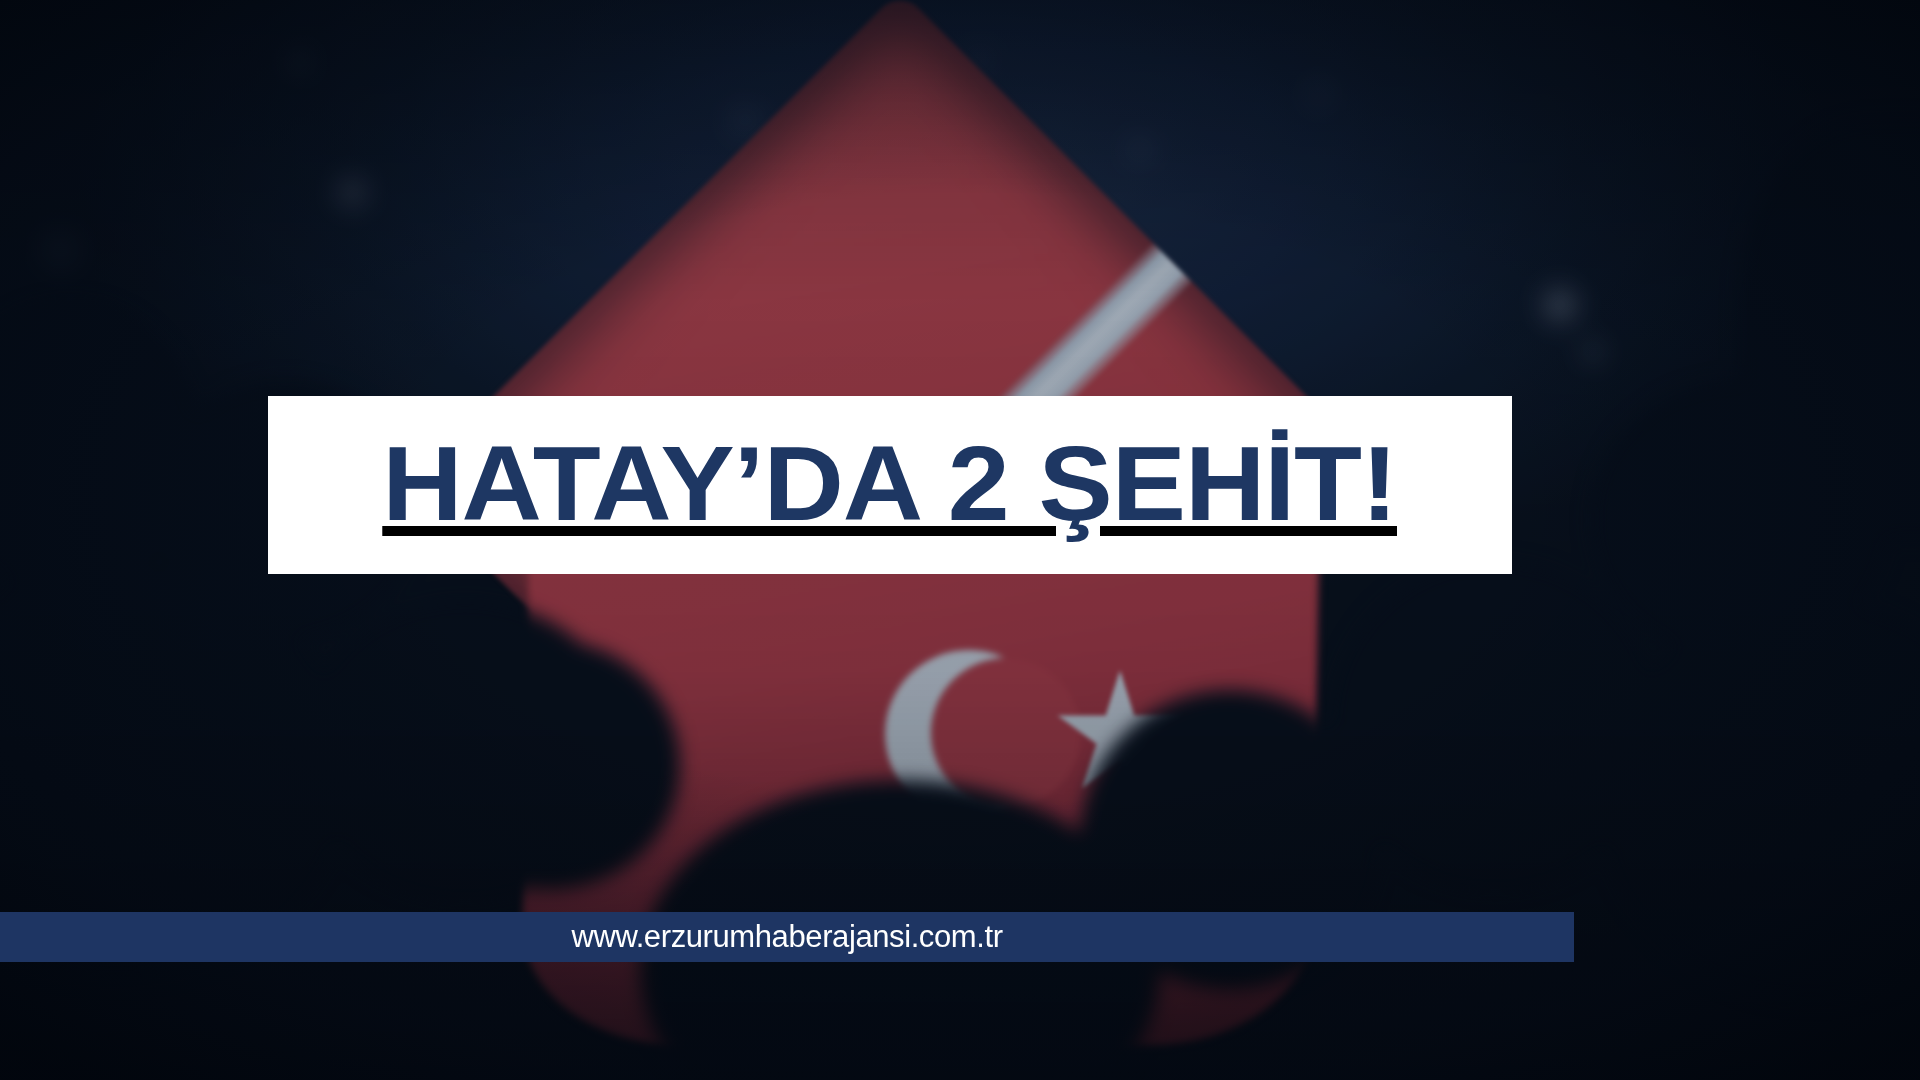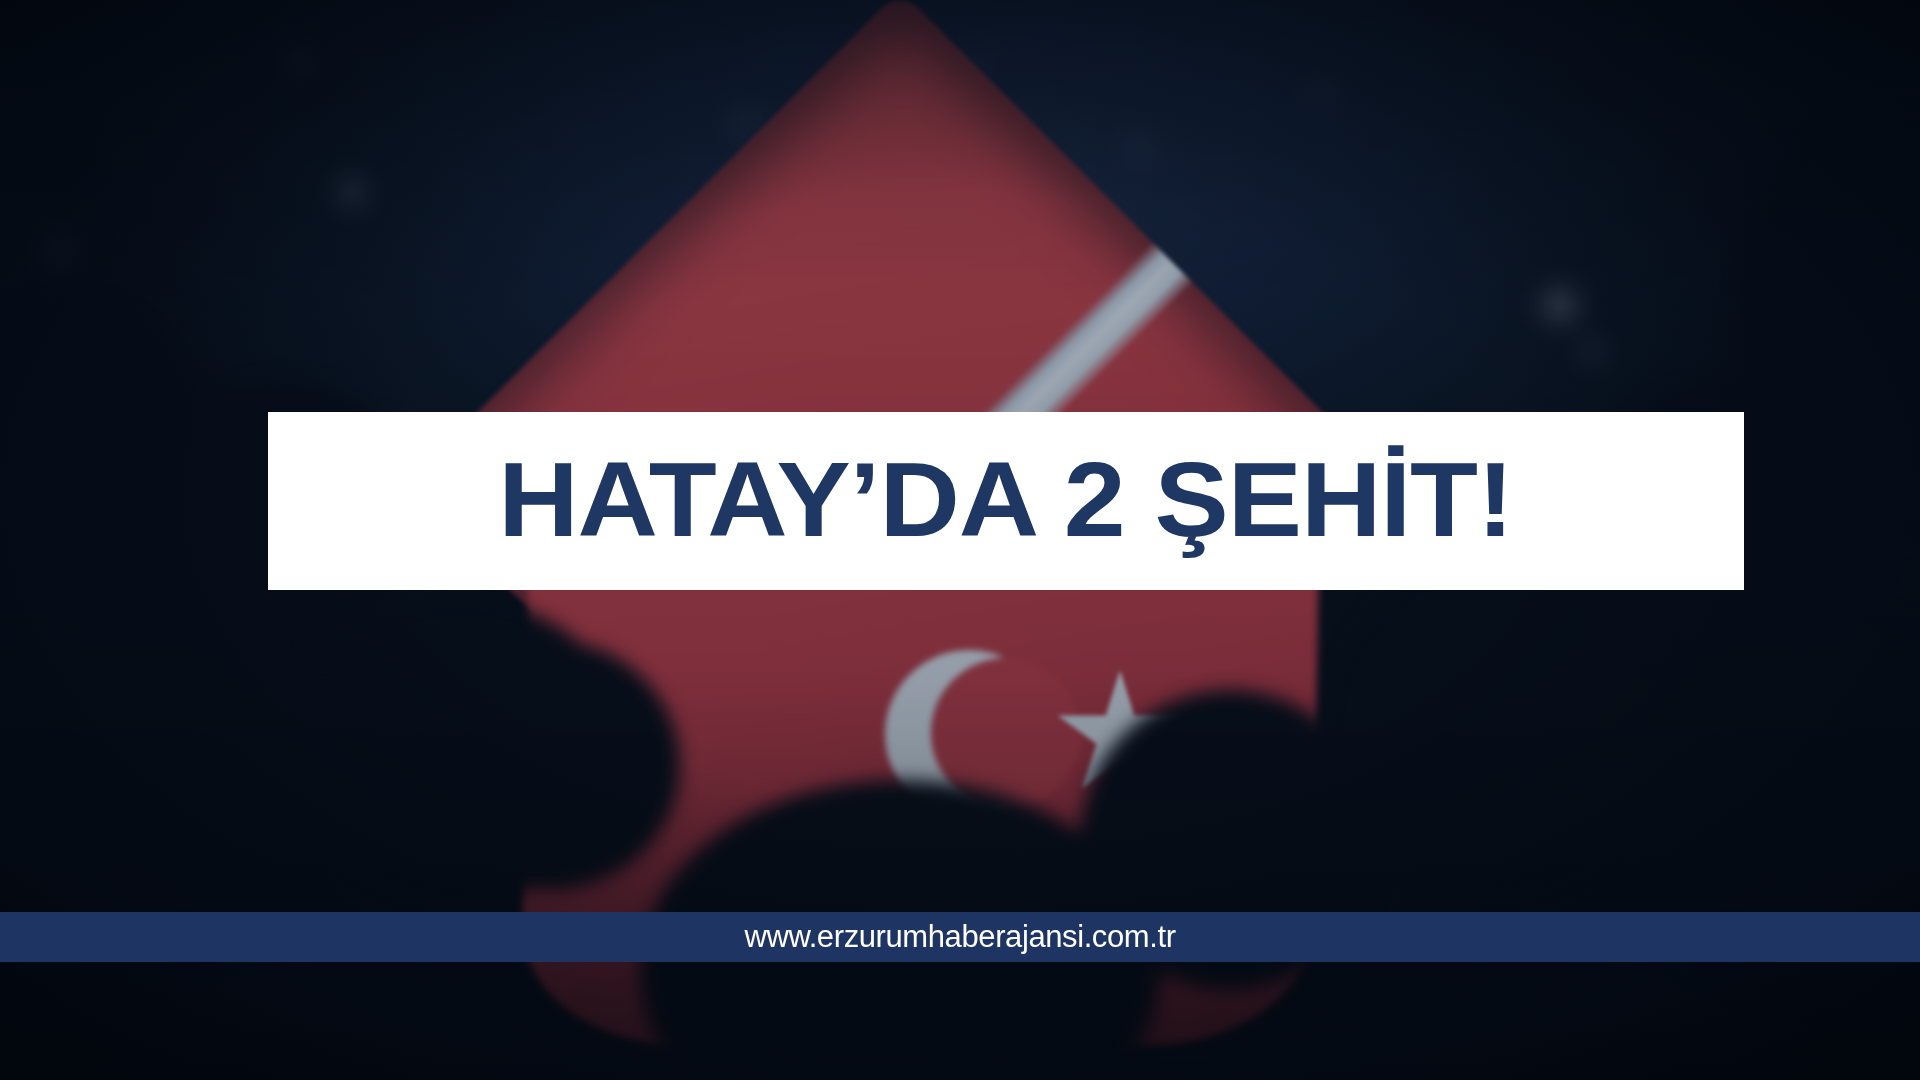--- a/index.html
+++ b/index.html
@@ -177,47 +177,48 @@
   .vignette {
     position: absolute;
     inset: 0;
     background: radial-gradient(ellipse 72% 70% at 50% 46%, rgba(0,0,0,0) 40%, rgba(2,7,16,.55) 80%, rgba(1,5,12,.85) 100%);
   }
 
   
   .headline-banner {
     position: absolute;
     left: 268px;
-    top: 412px;
-    width: 1476px;
+    top: 396px;
+    width: 1244px;
     height: 178px;
     background: #ffffff;
     display: flex;
     align-items: center;
     justify-content: center;
+    text-decoration: underline;
   }
   .headline-text {
     font-family: "Liberation Sans", sans-serif;
     font-weight: 700;
     font-size: 105px;
     line-height: 1;
     letter-spacing: -1px;
     color: #1e3763;
     white-space: nowrap;
     transform: scaleX(1.06);
     transform-origin: center;
     padding-bottom: 4px;
   }
 
   
   .url-bar {
     position: absolute;
     left: 0;
     top: 912px;
-    width: 1920px;
+    width: 1574px;
     height: 50px;
     background: #1e3563;
     display: flex;
     align-items: center;
     justify-content: center;
   }
   .url-text {
     font-family: "Liberation Sans", sans-serif;
     font-weight: 400;
     font-size: 31px;

